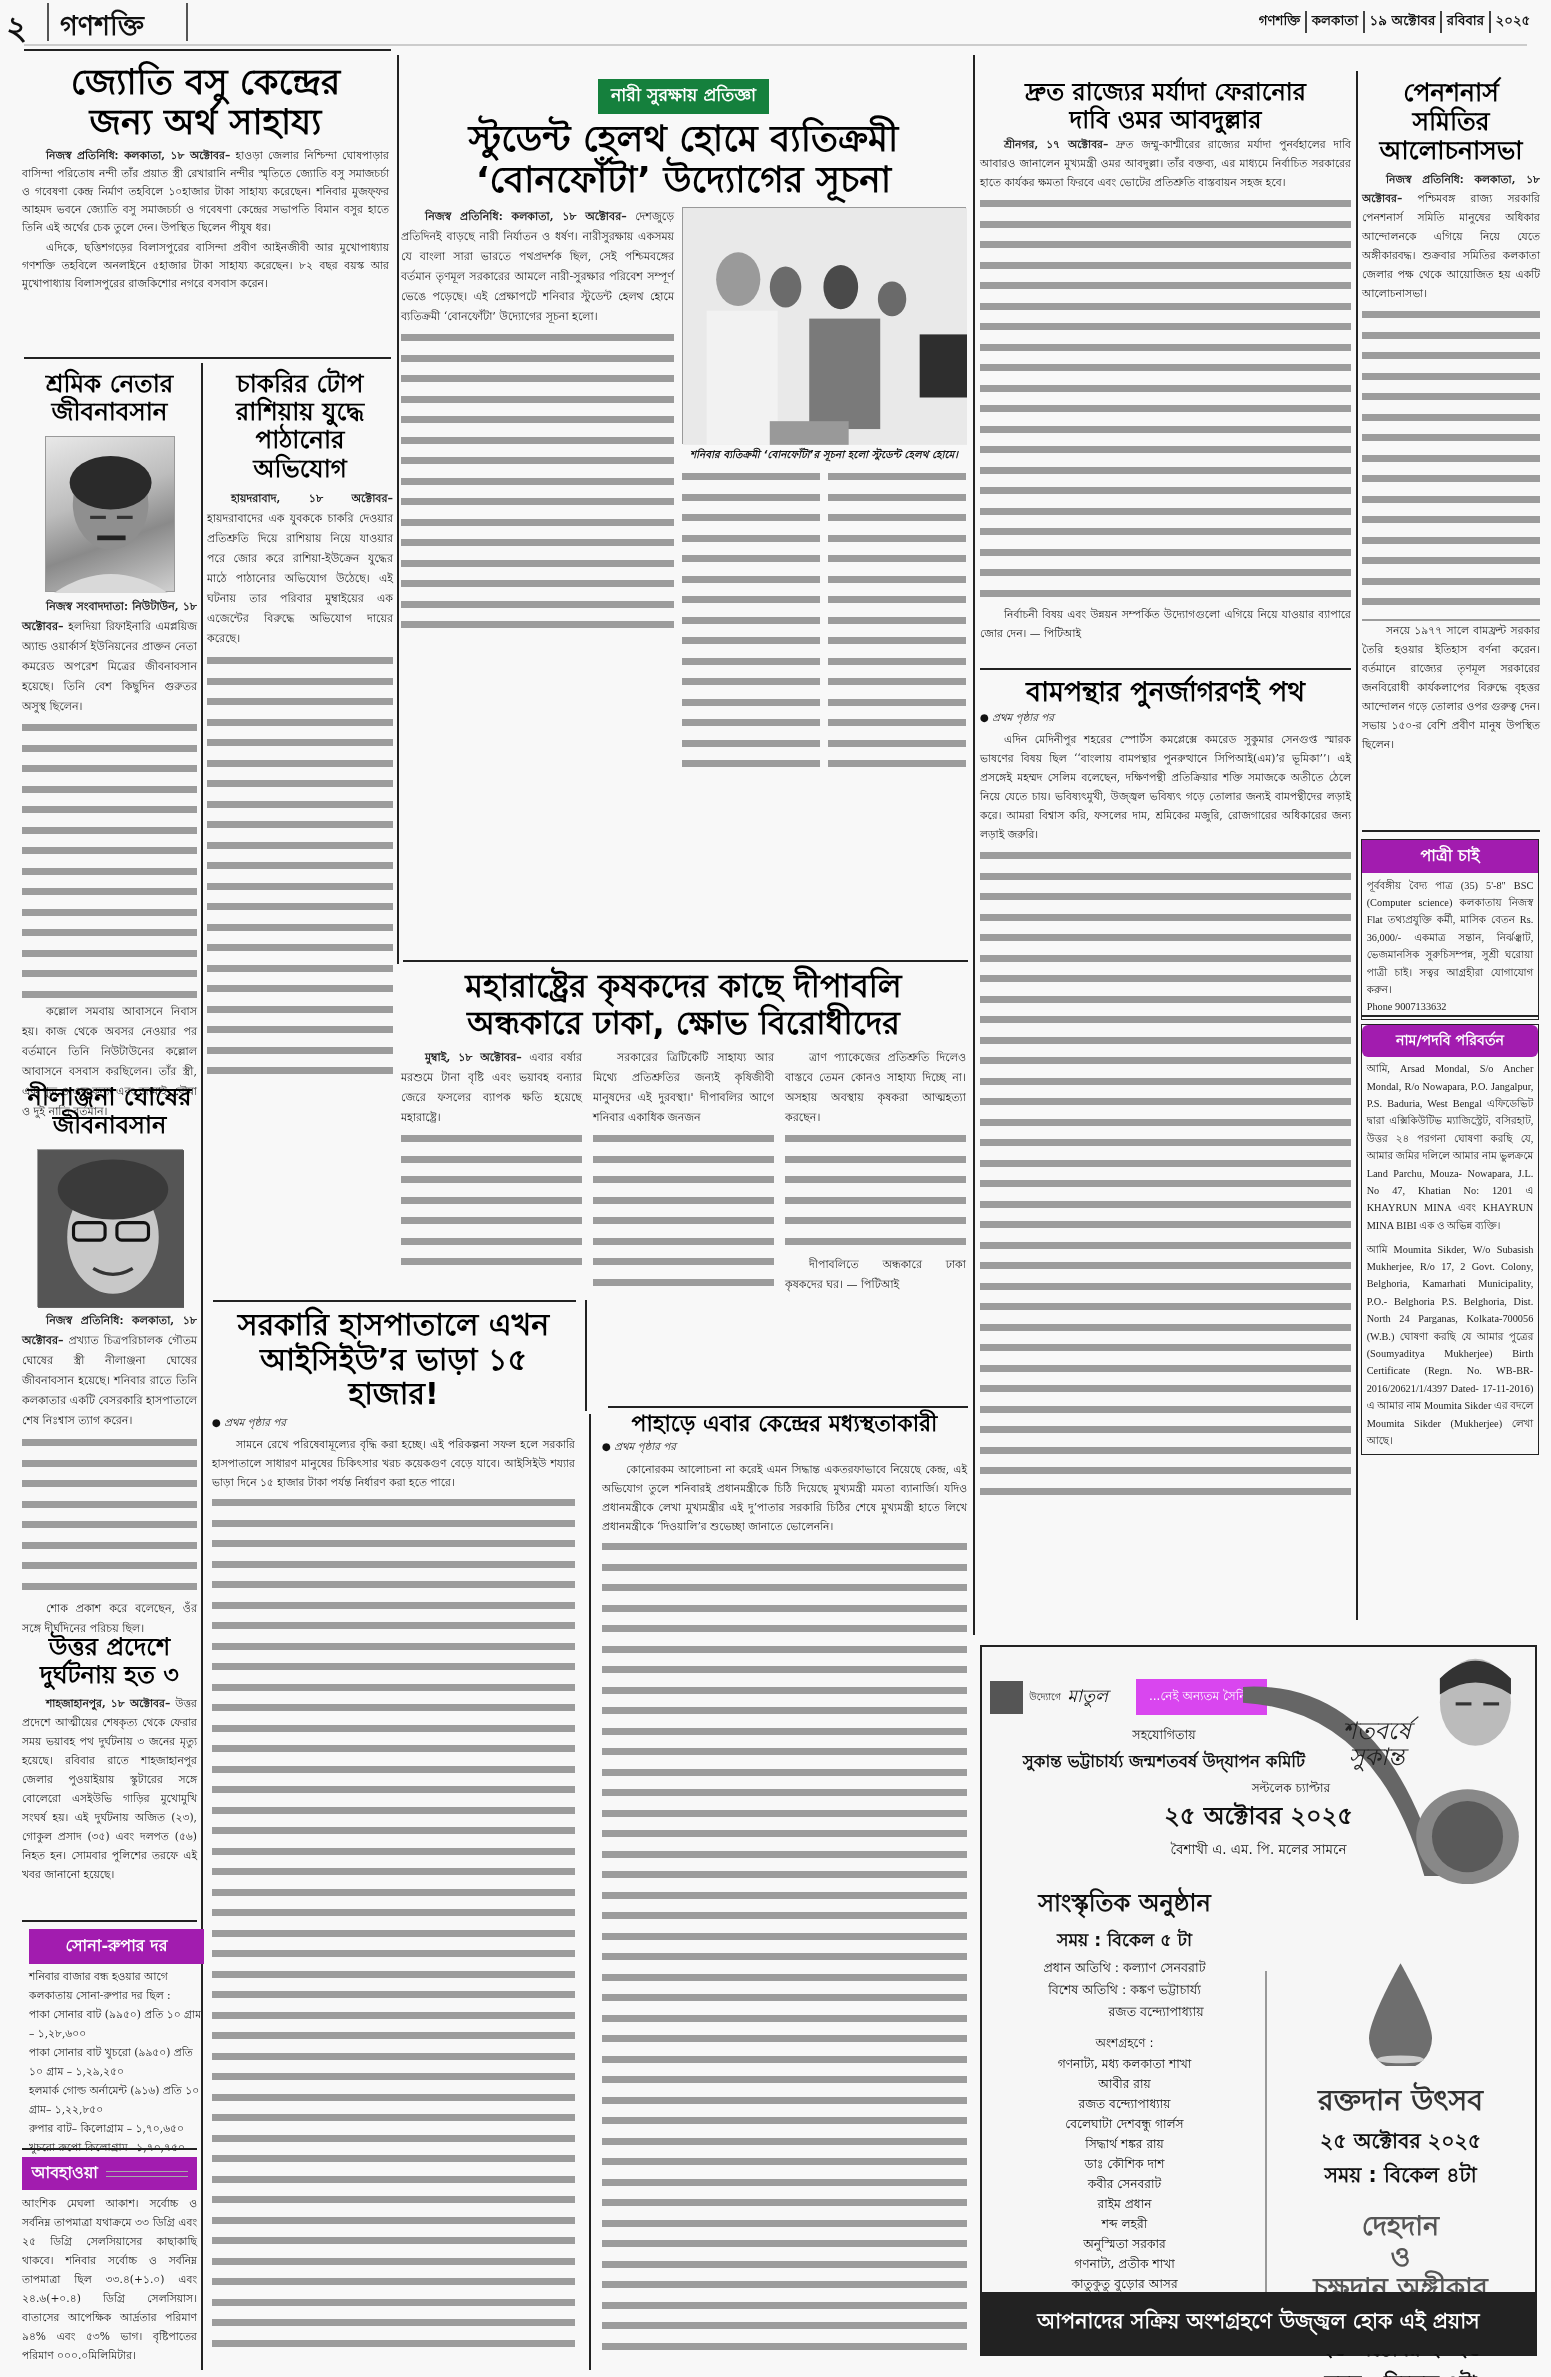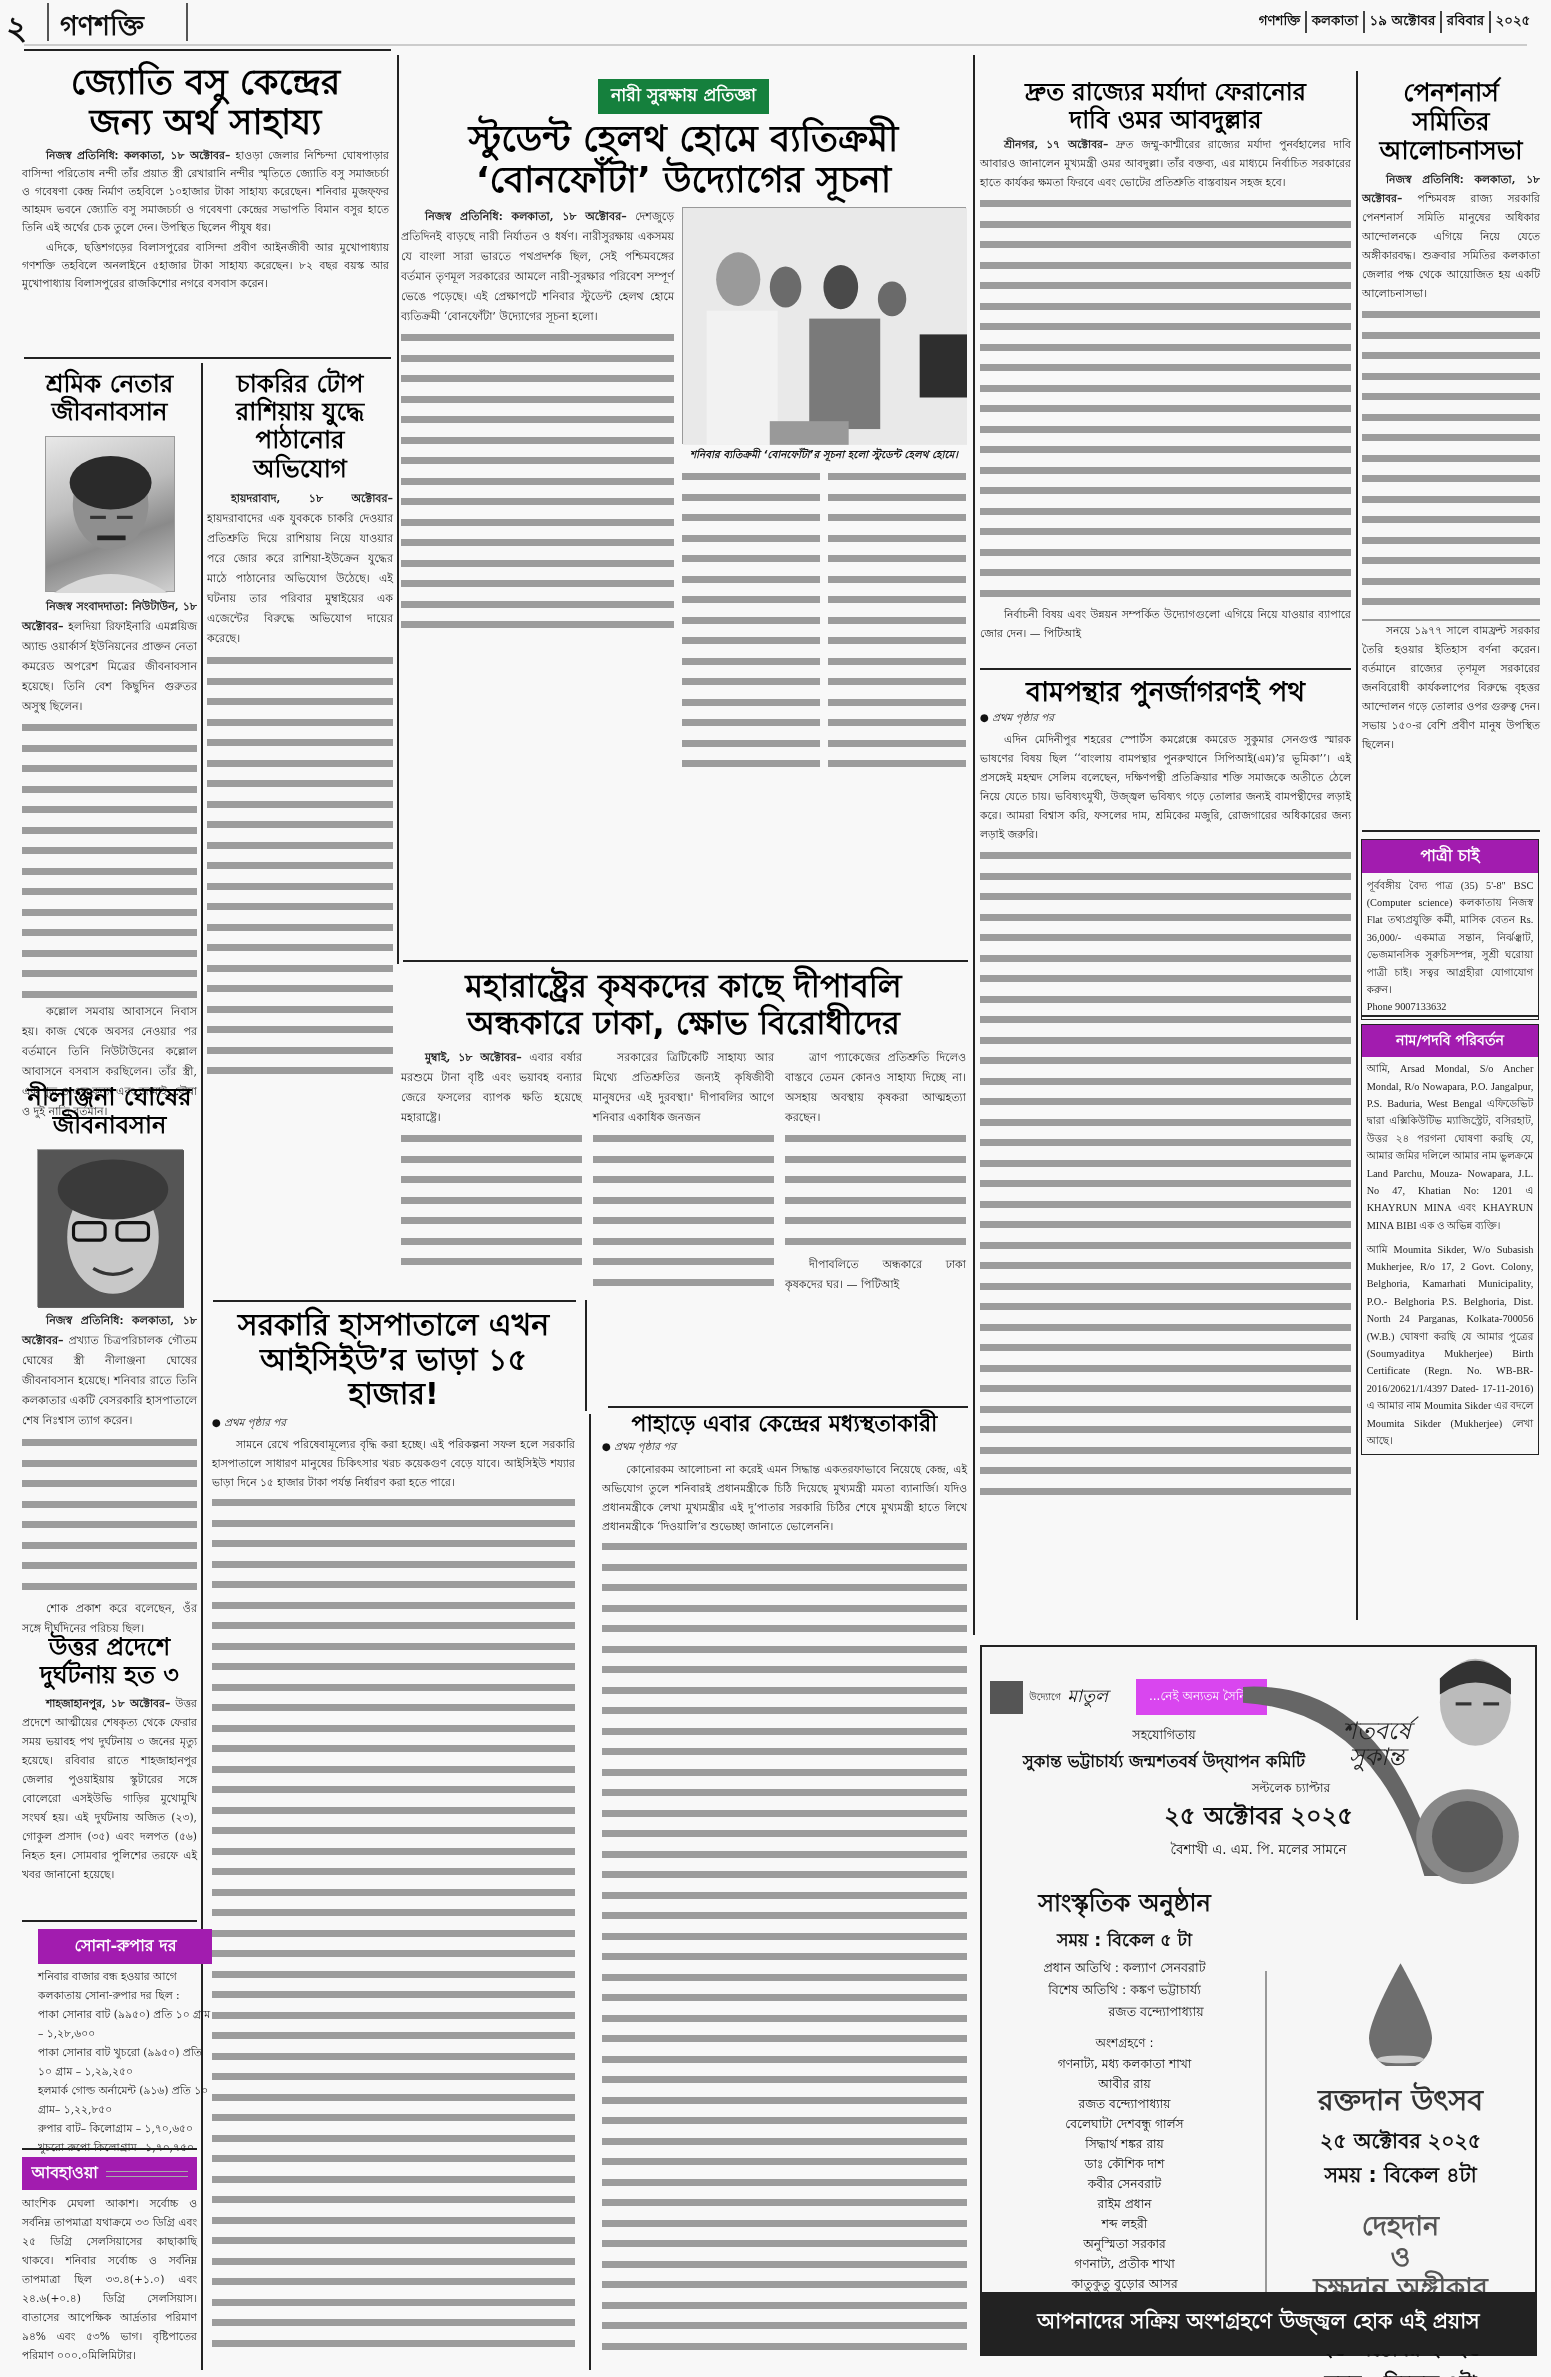--- a/index.html
+++ b/index.html
@@ -115,21 +115,21 @@
   <div class="hl" style="font-size:24px;">
     <div>উত্তর প্রদেশে</div>
     <div>দুর্ঘটনায় হত ৩</div>
   </div>
   <div class="body" style="font-size:10.7px; line-height:19px; margin-top:4.7px;">
     <p><span class="byline">শাহজাহানপুর, ১৮ অক্টোবর–</span> <span>উত্তর প্রদেশে আত্মীয়ের শেষকৃত্য থেকে ফেরার সময় ভয়াবহ পথ দুর্ঘটনায় ৩ জনের মৃত্যু হয়েছে। রবিবার রাতে শাহজাহানপুর জেলার পুওয়াইয়ায় স্কুটারের সঙ্গে বোলেরো এসইউভি গাড়ির মুখোমুখি সংঘর্ষ হয়। এই দুর্ঘটনায় অজিত (২৩), গোকুল প্রসাদ (৩৫) এবং দলপত (৫৬) নিহত হন। সোমবার পুলিশের তরফে এই খবর জানানো হয়েছে।</span></p>
   </div>
 </div>
 <div class="hrule" style="left:22px; top:1920px; width:175px;"></div>
 
-<div class="col" style="left:38px; top:1929px; width:175px;">
+<div class="col" style="left:29px; top:1929px; width:175px;">
   <div class="boxhead" style="font-size:16px; padding:4px 0;">সোনা-রুপার দর</div>
   <div class="body" style="font-size:10.7px; line-height:19px; margin-top:3.2px; text-align:left;">
     <div>শনিবার বাজার বন্ধ হওয়ার আগে কলকাতায় সোনা-রুপার দর ছিল :</div>
     <div>পাকা সোনার বাট (৯৯৫০) প্রতি ১০ গ্রাম – ১,২৮,৬০০</div>
     <div>পাকা সোনার বাট খুচরো (৯৯৫০) প্রতি ১০ গ্রাম – ১,২৯,২৫০</div>
     <div>হলমার্ক গোল্ড অর্নামেন্ট (৯১৬) প্রতি ১০ গ্রাম– ১,২২,৮৫০</div>
     <div>রুপার বাট– কিলোগ্রাম – ১,৭০,৬৫০</div>
     <div>খুচরো রুপো কিলোগ্রাম– ১,৭০,৭৫০</div>
   </div>
 </div>
@@ -285,21 +285,21 @@
 <div class="col" style="left:1361px; top:839px; width:178px; border:1.6px solid #222;">
   <div class="boxhead" style="font-size:16px; padding:3.2px 0;">পাত্রী চাই</div>
   <div class="body" style="font-size:10.3px; line-height:17.4px; padding:3.2px 4.7px; font-family:'Liberation Serif', serif;">
     <div>পূর্ববঙ্গীয় বৈদ্য পাত্র (35) 5'-8" BSC (Computer science) কলকাতায় নিজস্ব Flat তথ্যপ্রযুক্তি কর্মী, মাসিক বেতন Rs. 36,000/- একমাত্র সন্তান, নির্ঝঞ্ঝাট, ভেজমানসিক সুরুচিসম্পন্ন, সুশ্রী ঘরোয়া পাত্রী চাই। সত্বর আগ্রহীরা যোগাযোগ করুন।</div>
     <div>Phone 9007133632</div>
   </div>
 </div>
 
 <div class="hrule" style="left:1361px; top:1015px; width:178px;"></div>
 <div class="col" style="left:1361px; top:1024px; width:178px; border:1.6px solid #222;">
-  <div class="boxhead" style="font-size:14.2px; padding:4px 0;">নাম/পদবি পরিবর্তন</div>
+  <div class="boxhead" style="font-size:14.2px; padding:4px 0;border-radius:6px;">নাম/পদবি পরিবর্তন</div>
   <div class="body" style="font-size:10.3px; line-height:17.4px; padding:3.2px 4.7px; font-family:'Liberation Serif', serif;">
     <p style="text-indent:0; margin-bottom:6.3px;">আমি, Arsad Mondal, S/o Ancher Mondal, R/o Nowapara, P.O. Jangalpur, P.S. Baduria, West Bengal এফিডেভিট দ্বারা এক্সিকিউটিভ ম্যাজিস্ট্রেট, বসিরহাট, উত্তর ২৪ পরগনা ঘোষণা করছি যে, আমার জমির দলিলে আমার নাম ভুলক্রমে Land Parchu, Mouza- Nowapara, J.L. No 47, Khatian No: 1201 এ KHAYRUN MINA এবং KHAYRUN MINA BIBI এক ও অভিন্ন ব্যক্তি।</p>
     <p style="text-indent:0;">আমি Moumita Sikder, W/o Subasish Mukherjee, R/o 17, 2 Govt. Colony, Belghoria, Kamarhati Municipality, P.O.- Belghoria P.S. Belghoria, Dist. North 24 Parganas, Kolkata-700056 (W.B.) ঘোষণা করছি যে আমার পুত্রের (Soumyaditya Mukherjee) Birth Certificate (Regn. No. WB-BR-2016/20621/1/4397 Dated- 17-11-2016) এ আমার নাম Moumita Sikder এর বদলে Moumita Sikder (Mukherjee) লেখা আছে।</p>
   </div>
 </div>
 
 <div class="ad">
   <div style="position:absolute; left:8px; top:32px; display:flex; align-items:center; gap:6.3px;">
     <div style="width:33px; height:33px; background:#555;"></div>
     <span style="font-size:9.5px;">উদ্যোগে</span>

